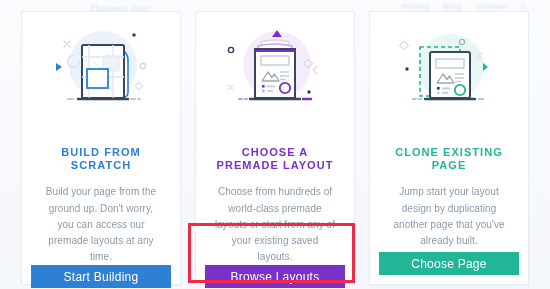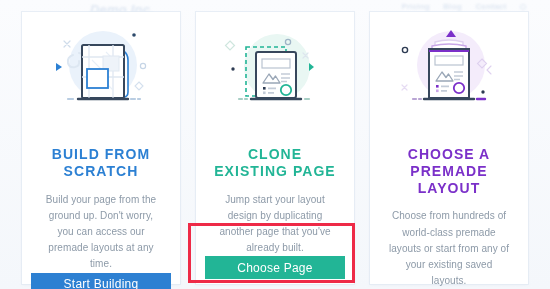--- a/index.html
+++ b/index.html
@@ -68,21 +68,21 @@
   }
   .illo svg { display: block; width: 116px; height: 98px; }
 
   
   .body {
     flex: 1 1 auto;
     padding: 22px 14px 0 14px;
     text-align: center;
   }
   .card-title {
-    font-size: 14px;
+    font-size: 11px;
     font-weight: bold;
     letter-spacing: 1.05px;
     line-height: 1.2;
     margin-bottom: 12px;
   }
   .card-desc {
     font-size: 10px;
     line-height: 1.62;
     color: #8d9aa8;
     letter-spacing: .06px;
@@ -170,61 +170,20 @@
         <div class="card-title" style="color: rgb(44, 128, 211);">BUILD FROM SCRATCH</div>
         <div class="card-desc" style="color: rgb(141, 154, 168);">Build your page from the ground up. Don't worry, you can access our premade layouts at any time.</div>
       </div>
       <button class="cta" style="background: rgb(45, 128, 210);">Start Building</button>
     </div>
 
     <div class="card" style="background: rgb(255, 255, 255);">
       <div class="illo-wrap">
         <div class="illo">
           <svg viewBox="0 0 116 98">
-            <circle cx="60" cy="48" r="33" fill="#e9f7f3"></circle>
-
-            <path d="M13 22 l4.5 4.5 -4.5 4.5 -4.5 -4.5 z" fill="none" stroke="#cfe6de" stroke-width="1.2"></path>
-            <circle cx="71" cy="23" r="2.6" fill="none" stroke="#9fb4c6" stroke-width="1.3"></circle>
-            <circle cx="16" cy="50" r="1.7" fill="#2d3b52"></circle>
-            <path d="M92 44 l5 4 -5 4 z" fill="#22b596"></path>
-            <path d="M86 34 l5 5 M91 34 l-5 5" stroke="#dde6ee" stroke-width="1.2" stroke-linecap="round"></path>
-
-            <rect x="29" y="28" width="40" height="49" fill="none" stroke="#22b596" stroke-width="1.6" stroke-dasharray="4 3"></rect>
-
-            <rect x="39" y="33" width="40" height="46" rx="2" fill="#ffffff" stroke="#37475c" stroke-width="2"></rect>
-
-            <rect x="45" y="40" width="28" height="9" fill="#ffffff" stroke="#b9c4d1" stroke-width="1.2"></rect>
-
-            <path d="M46 64 l6 -9 4 5.5 2.5 -3.5 4.5 7 z" fill="none" stroke="#99a6b6" stroke-width="1.3" stroke-linejoin="round"></path>
-
-            <path d="M64 55 h9 M64 59 h9 M64 62.5 h6" stroke="#c3ccd8" stroke-width="1.7"></path>
-
-            <rect x="46" y="68" width="2.6" height="2.6" fill="#2d3b52"></rect>
-            <rect x="46" y="72.5" width="2.6" height="2.6" fill="#c3ccd8"></rect>
-            <path d="M51 69.3 h8 M51 73.8 h6" stroke="#c3ccd8" stroke-width="1.7"></path>
-
-            <circle cx="69" cy="71" r="5.2" fill="none" stroke="#22b596" stroke-width="1.8"></circle>
-
-            <path d="M34 80 h50" stroke="#37475c" stroke-width="2.4" stroke-linecap="round"></path>
-            <path d="M22 80 h3 M28 80 h2" stroke="#a8cfc5" stroke-width="2.2" stroke-linecap="round"></path>
-            <path d="M88 80 h4" stroke="#a8cfc5" stroke-width="2.2" stroke-linecap="round"></path>
-          </svg>
-        </div>
-      </div>
-      <div class="body">
-        <div class="card-title" style="color: rgb(34, 181, 150);">CLONE EXISTING PAGE</div>
-        <div class="card-desc" style="color: rgb(141, 154, 168);">Jump start your layout design by duplicating another page that you've already built.</div>
-      </div>
-      <button class="cta" style="background: rgb(34, 181, 150);">Choose Page</button>
-    </div>
-
-    <div class="card" style="background: rgb(255, 255, 255);">
-      <div class="illo-wrap">
-        <div class="illo">
-          <svg viewBox="0 0 116 98">
             <circle cx="60" cy="46" r="34" fill="#f4ecfb"></circle>
 
             <circle cx="14" cy="31" r="2.6" fill="none" stroke="#2d3b52" stroke-width="1.4"></circle>
             <path d="M60 11 l5 7 h-10 z" fill="#7b30c9"></path>
             <path d="M60 7 h0" stroke="#7b30c9"></path>
             <path d="M91 40 l4.5 4.5 -4.5 4.5 -4.5 -4.5 z" fill="none" stroke="#ded0ef" stroke-width="1.1"></path>
             <path d="M11 66 l5 5 M16 66 l-5 5" stroke="#e6dcf3" stroke-width="1.2" stroke-linecap="round"></path>
             <circle cx="92" cy="73" r="1.7" fill="#2d3b52"></circle>
             <path d="M100 47 l-4 4 4 4" fill="none" stroke="#ded0ef" stroke-width="1.1" stroke-linecap="round"></path>
 
@@ -252,17 +211,58 @@
           </svg>
         </div>
       </div>
       <div class="body">
         <div class="card-title" style="color: rgb(123, 48, 201);">CHOOSE A PREMADE LAYOUT</div>
         <div class="card-desc" style="color: rgb(141, 154, 168);">Choose from hundreds of world-class premade layouts or start from any of your existing saved layouts.</div>
       </div>
       <button class="cta" style="background: rgb(123, 48, 201);">Browse Layouts</button>
     </div>
 
+    <div class="card" style="background: rgb(255, 255, 255);">
+      <div class="illo-wrap">
+        <div class="illo">
+          <svg viewBox="0 0 116 98">
+            <circle cx="60" cy="48" r="33" fill="#e9f7f3"></circle>
+
+            <path d="M13 22 l4.5 4.5 -4.5 4.5 -4.5 -4.5 z" fill="none" stroke="#cfe6de" stroke-width="1.2"></path>
+            <circle cx="71" cy="23" r="2.6" fill="none" stroke="#9fb4c6" stroke-width="1.3"></circle>
+            <circle cx="16" cy="50" r="1.7" fill="#2d3b52"></circle>
+            <path d="M92 44 l5 4 -5 4 z" fill="#22b596"></path>
+            <path d="M86 34 l5 5 M91 34 l-5 5" stroke="#dde6ee" stroke-width="1.2" stroke-linecap="round"></path>
+
+            <rect x="29" y="28" width="40" height="49" fill="none" stroke="#22b596" stroke-width="1.6" stroke-dasharray="4 3"></rect>
+
+            <rect x="39" y="33" width="40" height="46" rx="2" fill="#ffffff" stroke="#37475c" stroke-width="2"></rect>
+
+            <rect x="45" y="40" width="28" height="9" fill="#ffffff" stroke="#b9c4d1" stroke-width="1.2"></rect>
+
+            <path d="M46 64 l6 -9 4 5.5 2.5 -3.5 4.5 7 z" fill="none" stroke="#99a6b6" stroke-width="1.3" stroke-linejoin="round"></path>
+
+            <path d="M64 55 h9 M64 59 h9 M64 62.5 h6" stroke="#c3ccd8" stroke-width="1.7"></path>
+
+            <rect x="46" y="68" width="2.6" height="2.6" fill="#2d3b52"></rect>
+            <rect x="46" y="72.5" width="2.6" height="2.6" fill="#c3ccd8"></rect>
+            <path d="M51 69.3 h8 M51 73.8 h6" stroke="#c3ccd8" stroke-width="1.7"></path>
+
+            <circle cx="69" cy="71" r="5.2" fill="none" stroke="#22b596" stroke-width="1.8"></circle>
+
+            <path d="M34 80 h50" stroke="#37475c" stroke-width="2.4" stroke-linecap="round"></path>
+            <path d="M22 80 h3 M28 80 h2" stroke="#a8cfc5" stroke-width="2.2" stroke-linecap="round"></path>
+            <path d="M88 80 h4" stroke="#a8cfc5" stroke-width="2.2" stroke-linecap="round"></path>
+          </svg>
+        </div>
+      </div>
+      <div class="body">
+        <div class="card-title" style="color: rgb(34, 181, 150);">CLONE EXISTING PAGE</div>
+        <div class="card-desc" style="color: rgb(141, 154, 168);">Jump start your layout design by duplicating another page that you've already built.</div>
+      </div>
+      <button class="cta" style="background: rgb(34, 181, 150);">Choose Page</button>
+    </div>
+
   </div>
 
   <div class="highlight" style="border-color: rgb(238, 42, 71);"></div>
 
 </div>
 
 </body></html>

